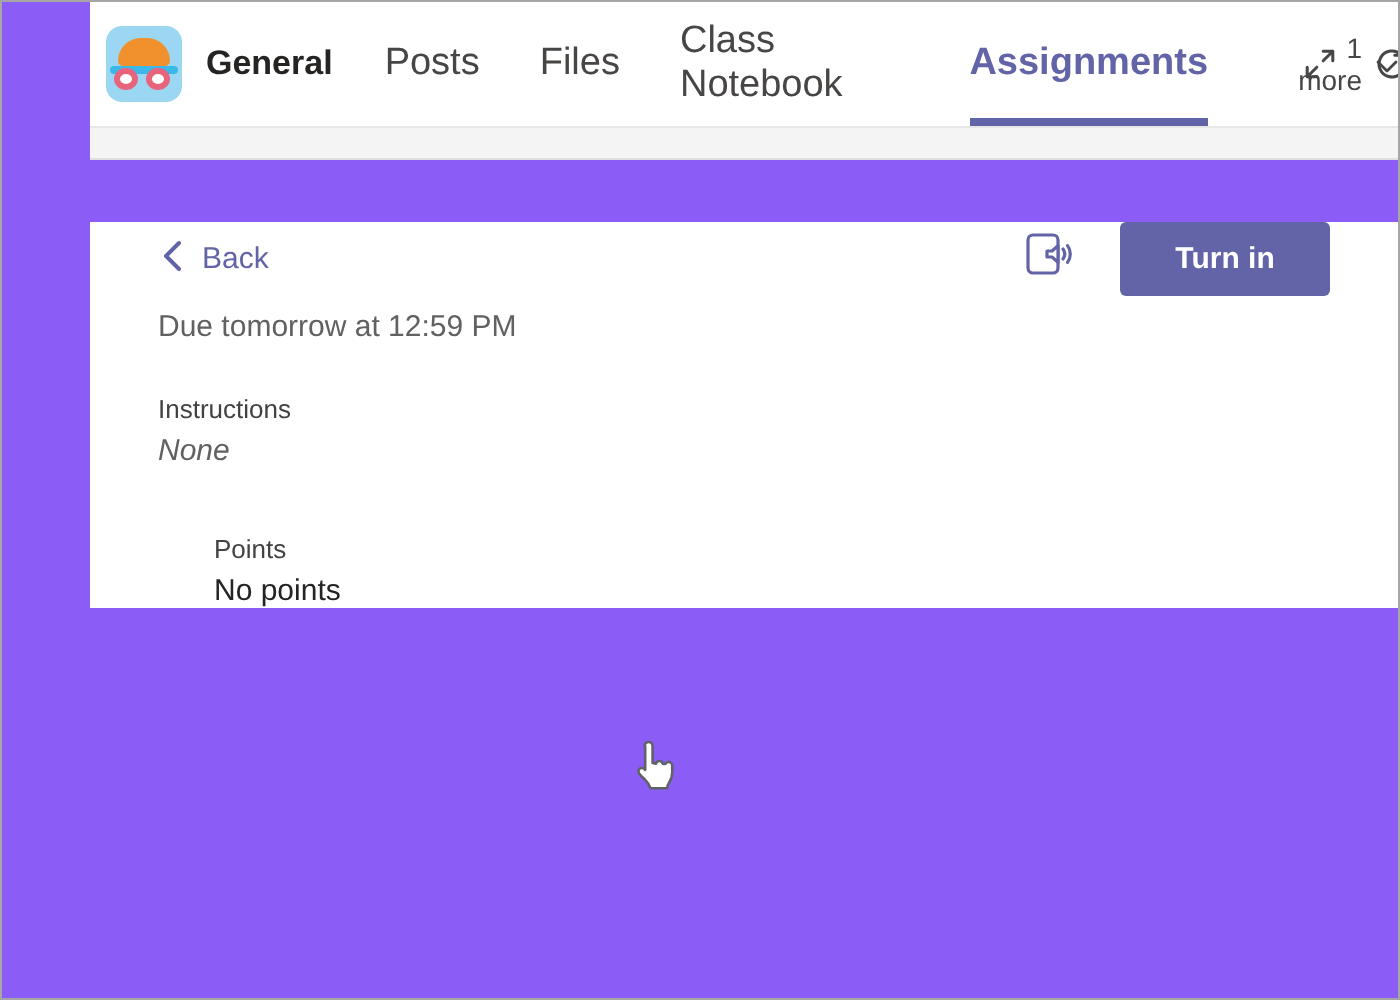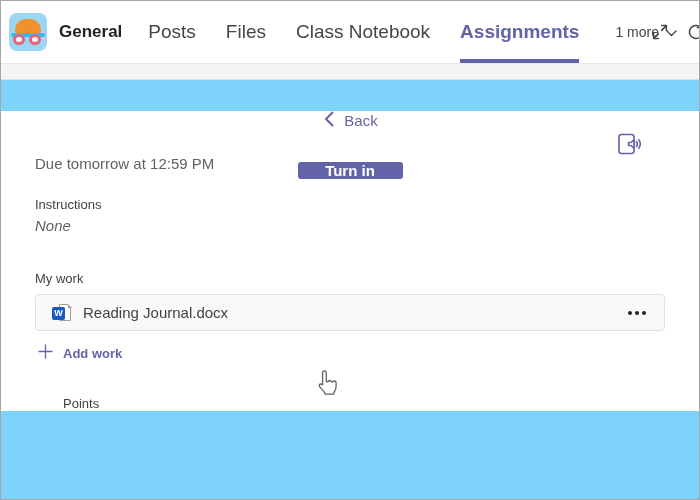--- a/index.html
+++ b/index.html
@@ -1,21 +1,21 @@
 <!DOCTYPE html>
 <html><head>
 <meta charset="utf-8">
 <style>
   * { margin:0; padding:0; box-sizing:border-box; }
   html,body { background:#fff; }
   body { font-family:"Liberation Sans","DejaVu Sans",sans-serif; }
 
   .page{
     position:relative; width:700px; height:500px;
-    border:1px solid #a6a6a6; background:#7dd3fc; overflow:hidden;
+    border:1px solid #a6a6a6; background:#8b5cf6; overflow:hidden;padding-left:44px;
   }
 
   
   .topbar{
     position:relative; height:62px; background:#fff;
     display:flex; align-items:center; padding-left:8px;
   }
   .avatar{
     position:relative; width:38px; height:38px; border-radius:8px;
     background:#9bd7f3; overflow:hidden; flex:0 0 auto;
@@ -36,32 +36,32 @@
 
   .team-name{ font-size:17px; font-weight:700; color:#252423; margin:0 26px 0 12px; }
 
   .tabs{ display:flex; align-items:center; height:62px; }
   .tab{
     display:flex; align-items:center; height:62px; margin-right:30px;
     font-size:19px; color:#484644; cursor:pointer; border-bottom:4px solid transparent; padding-top:4px;
   }
   .tab.active{ color:#6264a7; font-weight:600; border-bottom-color:#6264a7; }
 
-  .more-tabs{ display:flex; align-items:center; gap:7px; font-size:14px; color:#484644; margin-left:6px; cursor:pointer; }
+  .more-tabs{ display:flex; align-items:center; gap:7px; font-size:14px; color:#484644; margin-left:6px; cursor:pointer;text-align:right; }
 
   .top-icons{ position:absolute; right:-7px; top:21px; display:flex; gap:17px; align-items:center; }
   .top-icons svg{ display:block; }
 
   
   .subbar{ height:17px; background:#f5f4f4; border-top:1px solid #e7e7e7; border-bottom:1px solid #e0dfde; }
 
   
   .main{ position:relative; padding:0 34px; background:#fff; }
 
-  .toolbar-row{ display:flex; align-items:center; margin-top:31px; height:37px;flex-direction:column; }
+  .toolbar-row{ display:flex; align-items:center; margin-top:31px; height:37px; }
   .back{ display:flex; align-items:center; gap:10px; color:#6264a7; font-size:15px; cursor:pointer; margin-left:2px; }
   .reader-btn{ margin-left:auto; margin-right:22px; cursor:pointer; }
   .turnin-btn{
     width:105px; height:37px; background:#6264a7; color:#fff; border:none; border-radius:3px;
     font-family:inherit; font-size:15px; font-weight:700; cursor:pointer;
   }
 
   .title{ margin-top:36px; font-size:24px; font-weight:700; color:#242424; letter-spacing:.2px; }
   .due{ margin-top:7px; font-size:15px; color:#616161; }
 
@@ -173,49 +173,24 @@
       <button class="turnin-btn">Turn in</button>
     </div>
 
     <div class="due">Due tomorrow at 12:59 PM</div>
 
     <section class="instructions">
       <div class="sec-label">Instructions</div>
       <div class="value">None</div>
     </section>
 
-    <section class="mywork">
-      <div class="sec-label">My work</div>
-
-      <div class="file-card">
-        <span class="word-icon">
-          <span class="sheet"></span>
-          <span class="fold"></span>
-          <span class="wbox">W</span>
-        </span>
-        <span class="file-name">Reading Journal.docx</span>
-        <span class="more-btn">
-            <i></i>
-            <i></i>
-            <i></i>
-          </span>
-      </div>
-
-      <div class="add-work">
-        <span>
-          <svg width="15" height="15" viewBox="0 0 15 15">
-              <path d="M7.5 1v13M1 7.5h13" fill="none" stroke="#6264a7" stroke-width="1.3" stroke-linecap="round"></path>
-            </svg>
-        </span>
-        <span class="lbl">Add work</span>
-      </div>
-    </section>
 
     <section class="points">
       <div class="sec-label">Points</div>
+      <div class="value">No points</div>
     </section>
   </main>
 
   <span class="cursor">
     <svg width="25" height="31" viewBox="0 0 25 31">
       <path d="M9.3 4.1c0-1.2.9-2.1 2-2.1s2 .9 2 2.1v8.4l1.7.3c.2-.8.9-1.3 1.7-1.3.8 0 1.5.5 1.7 1.3l1.3.2c.3-.6.9-1 1.6-1 1 0 1.8.8 1.8 1.8v3.4c0 1.9-.5 3.4-1.3 4.7-.7 1.1-1.1 2.1-1.2 3.2h-8.4c-.5-1.6-1.4-3-2.9-4.5-1.5-1.4-3.1-2.7-3.1-4 0-.9.8-1.6 1.7-1.6.6 0 1.2.3 1.7.9V4.1z" fill="#ffffff" stroke="#5f6368" stroke-width="1.3" stroke-linejoin="round"></path>
     </svg>
   </span>
 
 </div>

